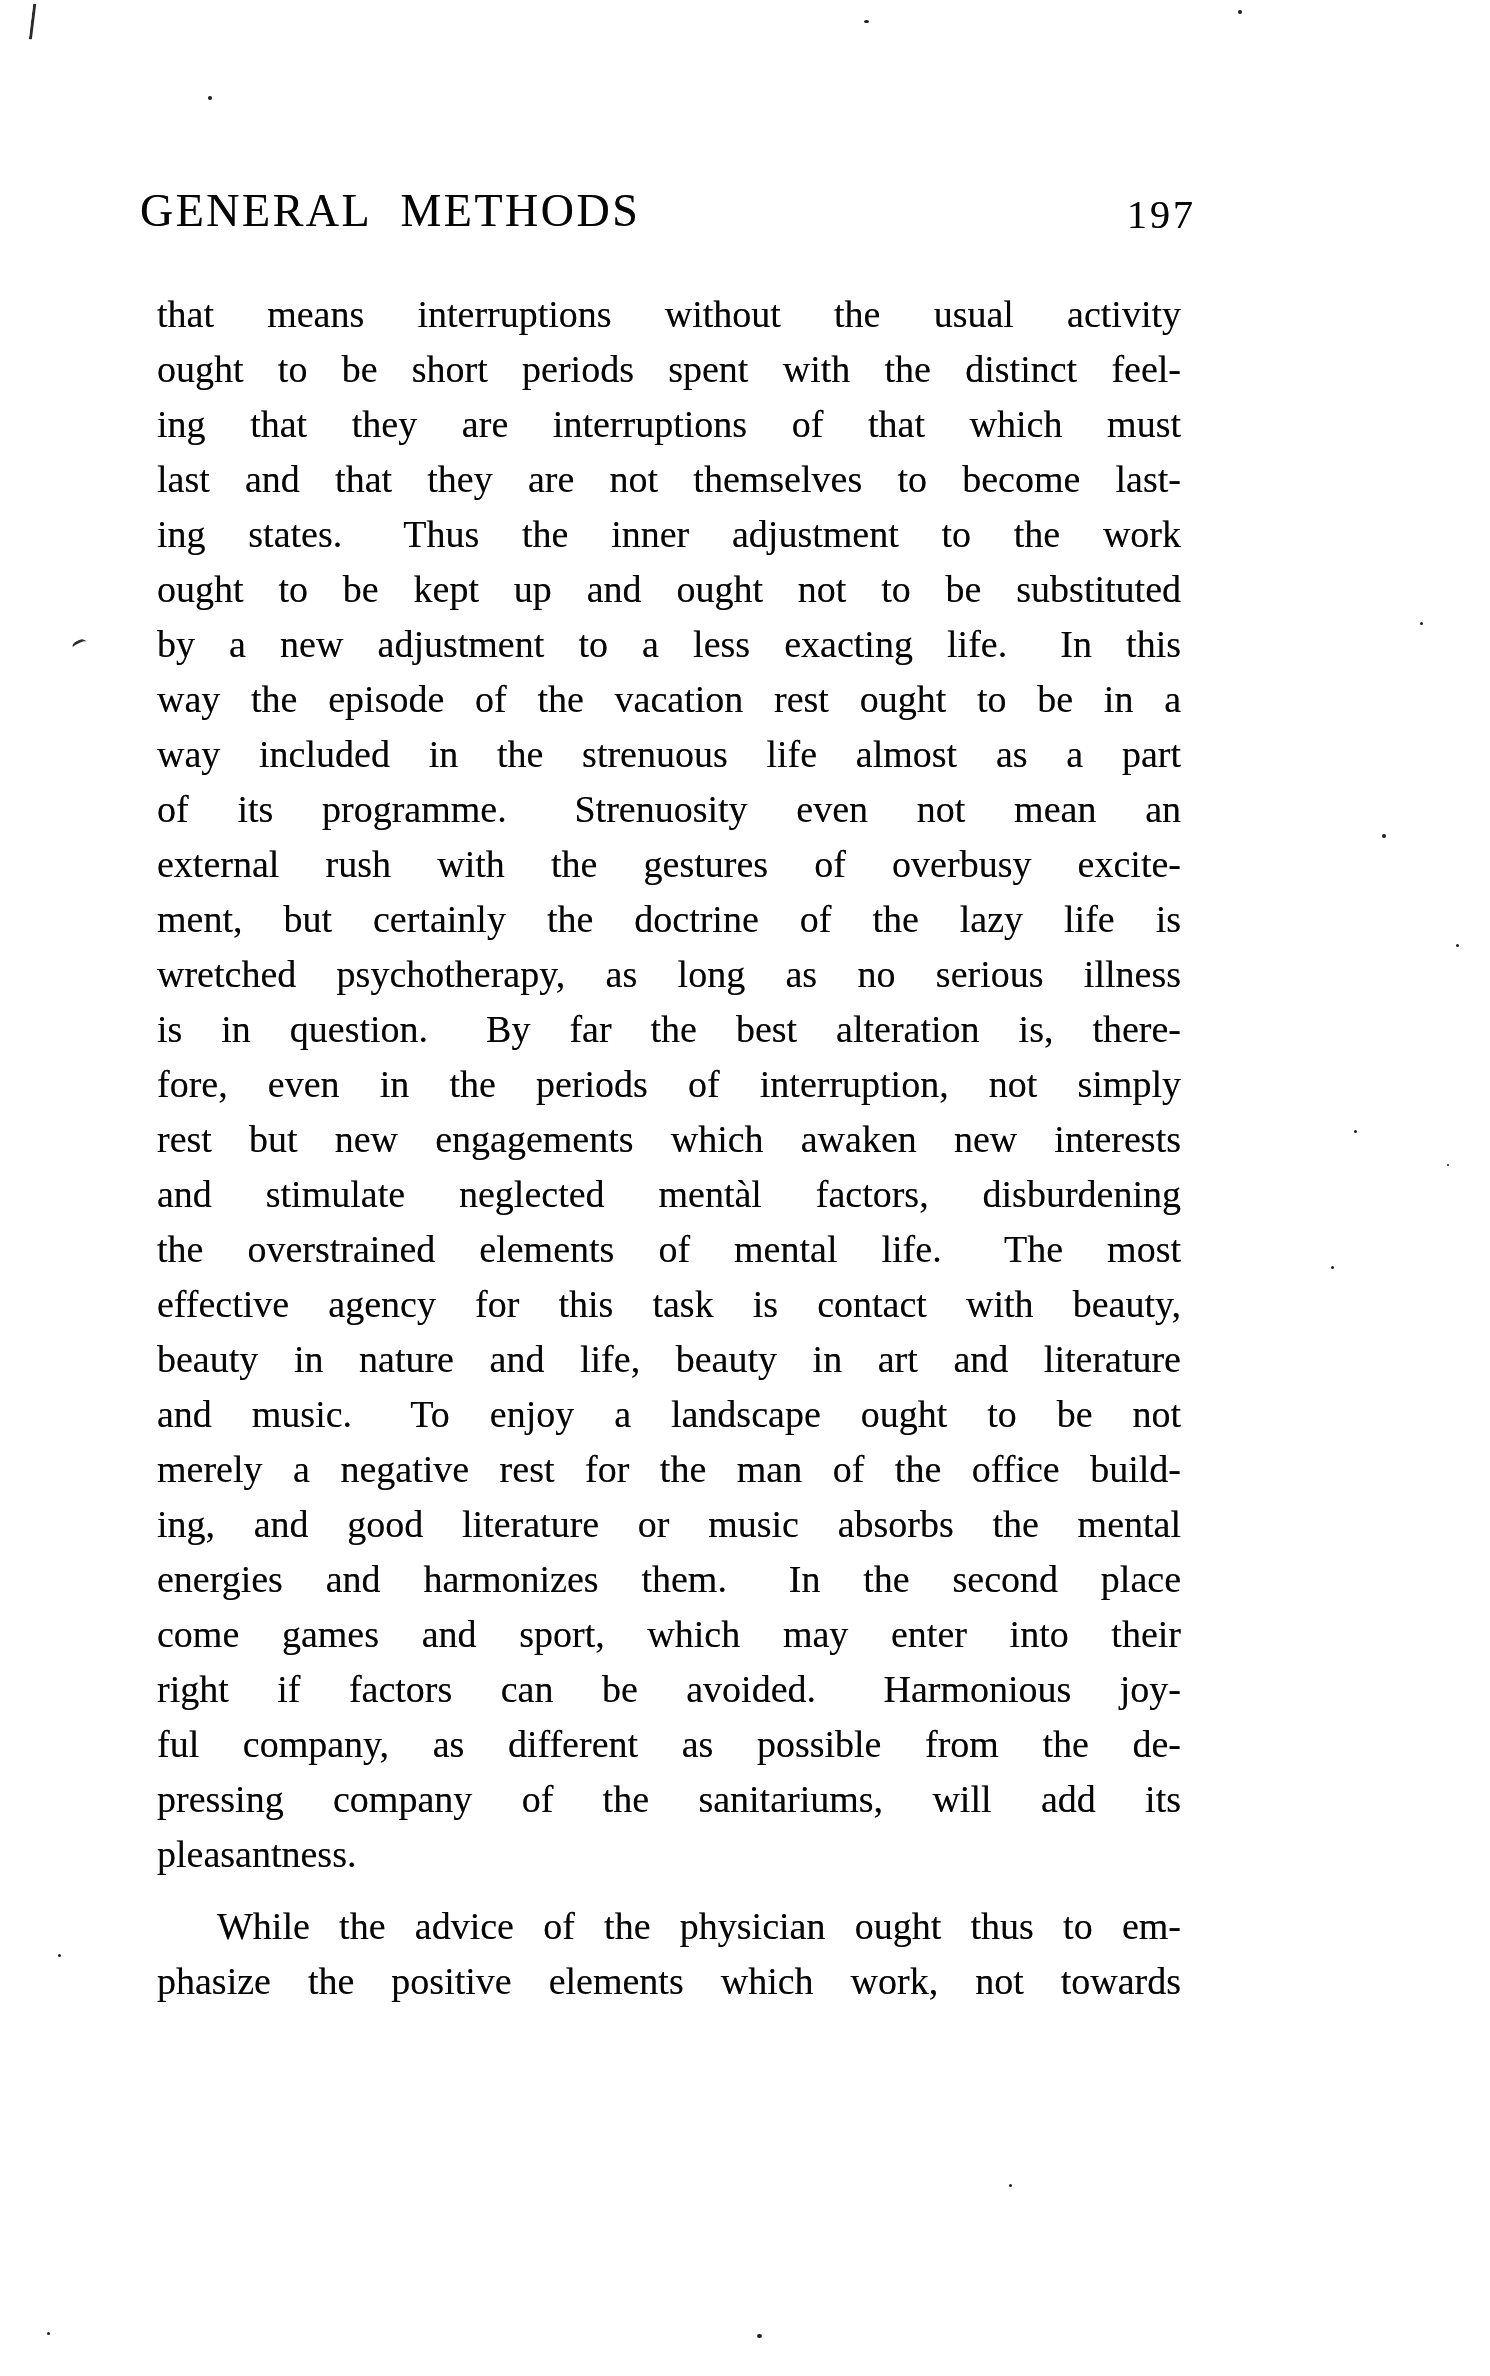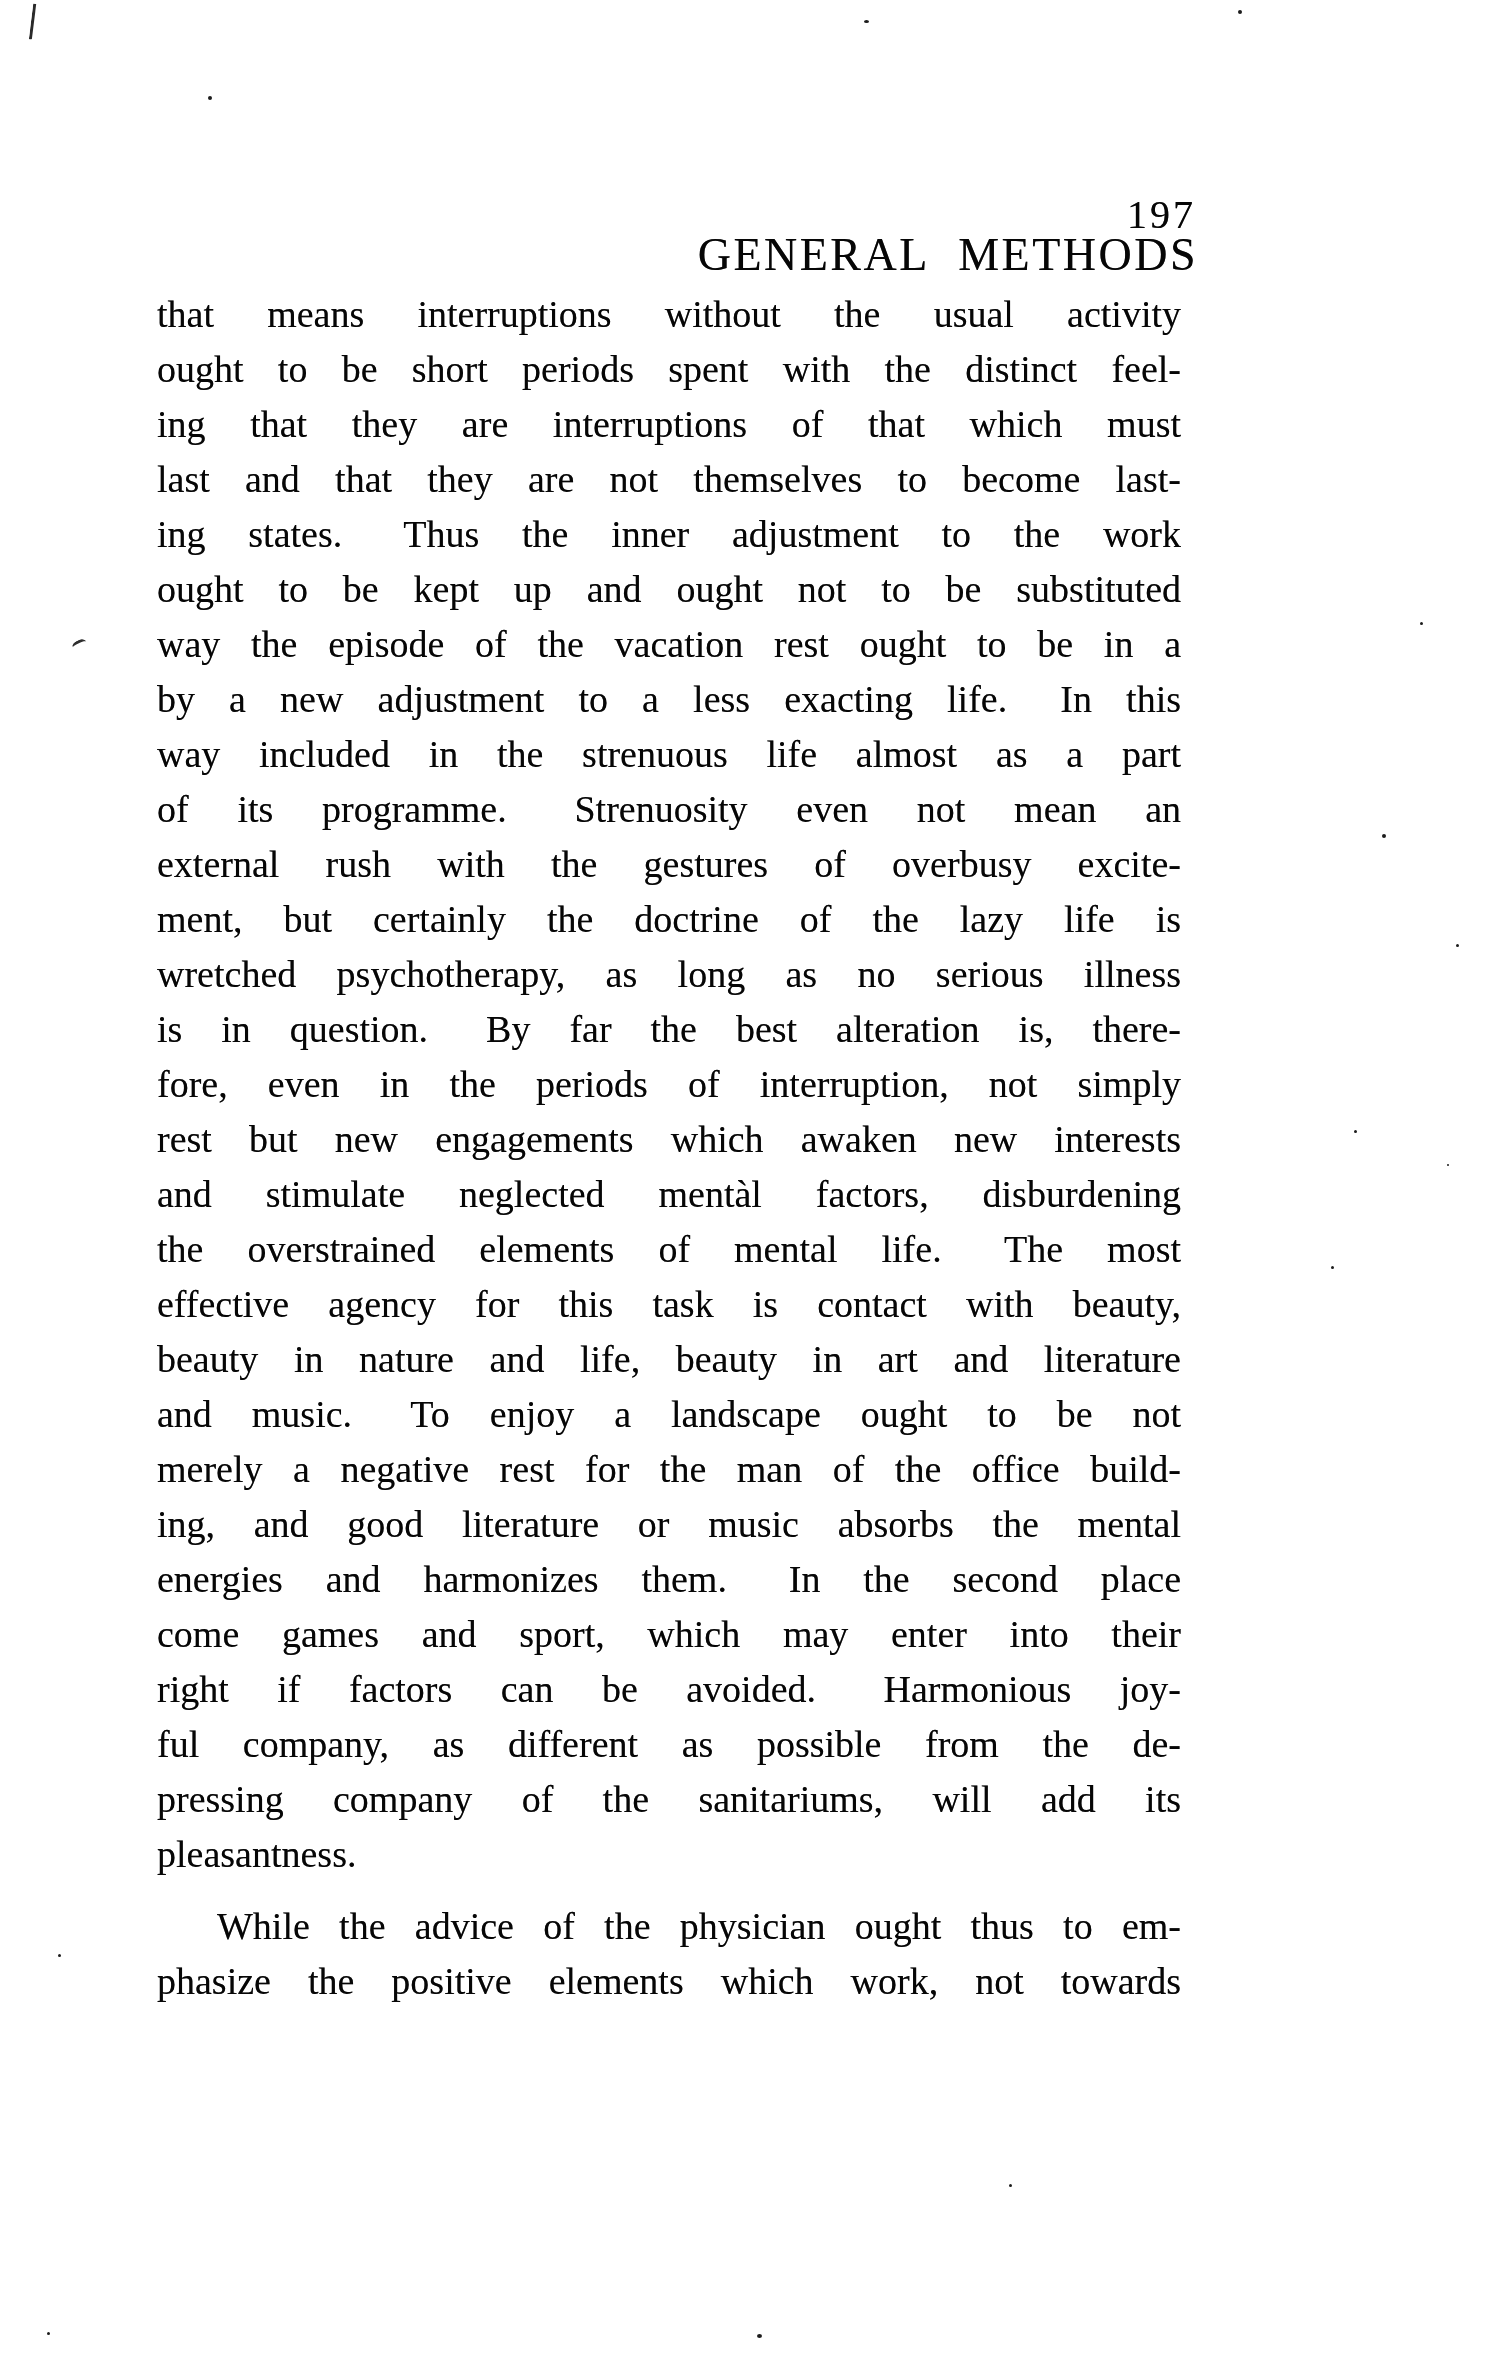--- a/index.html
+++ b/index.html
@@ -18,26 +18,25 @@
   }
   .running-head {
     position: absolute;
     left: 140px;
     top: 184px;
     width: 1058px;
     height: 58px;
   }
   .running-title {
     display: block;
-    text-align: right;
+    text-align: left;
     font-size: 46px;
     letter-spacing: 2.5px;
     word-spacing: 16px;
     text-shadow: 0 0 0.6px rgba(0,0,0,0.55);
-    margin-top: 44px;
   }
   .page-number {
     position: absolute;
     right: 2px;
     top: 7px;
     font-size: 40px;
     letter-spacing: 3px;
     font-feature-settings: "onum";
     text-shadow: 0 0 0.6px rgba(0,0,0,0.55);
   }
@@ -104,22 +103,22 @@
   </header>
 
   <main class="text-column">
     <p class="para">
       <span class="line">that means interruptions without the usual activity</span>
       <span class="line">ought to be short periods spent with the distinct feel-</span>
       <span class="line">ing that they are interruptions of that which must</span>
       <span class="line">last and that they are not themselves to become last-</span>
       <span class="line">ing states.  Thus the inner adjustment to the work</span>
       <span class="line">ought to be kept up and ought not to be substituted</span>
+      <span class="line">by a new adjustment to a less exacting life.  In this</span>
       <span class="line">way the episode of the vacation rest ought to be in a</span>
-      <span class="line">by a new adjustment to a less exacting life.  In this</span>
       <span class="line">way included in the strenuous life almost as a part</span>
       <span class="line">of its programme.  Strenuosity even not mean an</span>
       <span class="line">external rush with the gestures of overbusy excite-</span>
       <span class="line">ment, but certainly the doctrine of the lazy life is</span>
       <span class="line">wretched psychotherapy, as long as no serious illness</span>
       <span class="line">is in question.  By far the best alteration is, there-</span>
       <span class="line">fore, even in the periods of interruption, not simply</span>
       <span class="line">rest but new engagements which awaken new interests</span>
       <span class="line">and stimulate neglected mentàl factors, disburdening</span>
       <span class="line">the overstrained elements of mental life.  The most</span>

